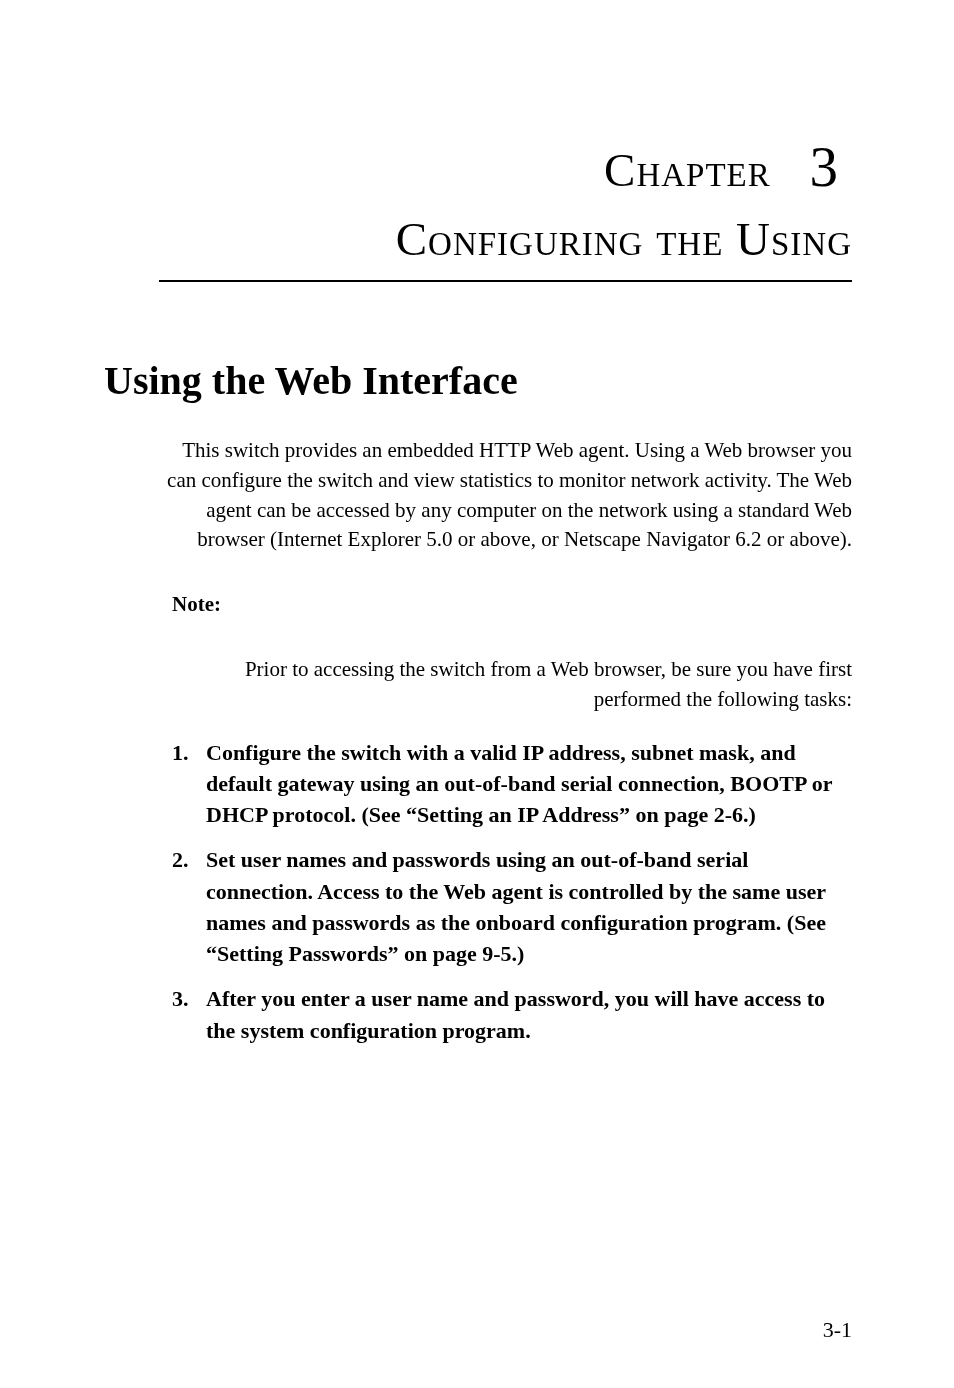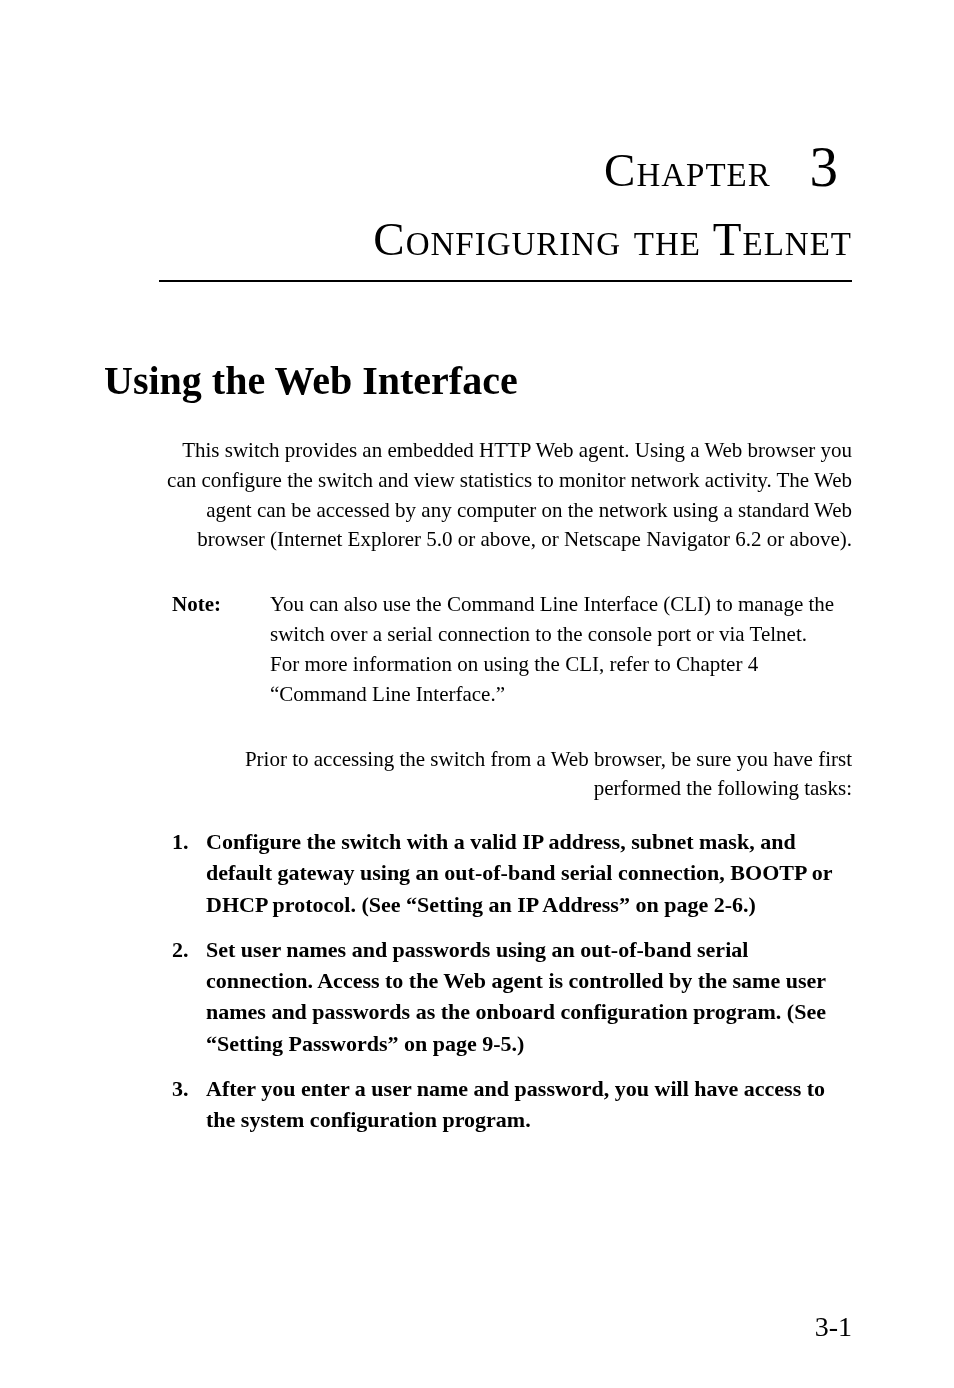--- a/index.html
+++ b/index.html
@@ -47,20 +47,21 @@
       font-size: 21px;
       line-height: 1.42;
       margin-bottom: 22px;
       text-align: right;
     }
     .note-block {
       font-size: 21px;
       line-height: 1.42;
       margin-bottom: 22px;
       display: flex;
+      gap: 20px;
     }
     .note-label {
       font-weight: bold;
       flex-shrink: 0;
       width: 72px;
     }
     .note-text {
       flex: 1;
     }
     .ol-list {
@@ -79,40 +80,39 @@
     .ol-list li::before {
       content: counter(listnum) ".";
       position: absolute;
       left: 0;
       top: 0;
     }
     .page-number {
       position: absolute;
       bottom: 58px;
       right: 115px;
-      font-size: 28px;
+      font-size: 22px;
     }
   </style>
 </head>
 <body>
 
 <h1 class="chapter-heading">
   <span>Chapter</span>
   <span class="chapter-num">3</span>
 </h1>
 
-<h1 class="chapter-title">Configuring the Telnet</h1>
+<h1 class="chapter-title">Configuring the Using</h1>
 
 <h2 class="section-heading">Using the Web Interface</h2>
 
 <p class="body-text">This switch provides an embedded HTTP Web agent. Using a Web browser you can configure the switch and view statistics to monitor network activity. The Web agent can be accessed by any computer on the network using a standard Web browser (Internet Explorer 5.0 or above, or Netscape Navigator 6.2 or above).</p>
 
 <div class="note-block">
   <span class="note-label">Note:</span>
-  <span class="note-text">You can also use the Command Line Interface (CLI) to manage the switch over a serial connection to the console port or via Telnet. For more information on using the CLI, refer to Chapter 4 “Command Line Interface.”</span>
 </div>
 
 <p class="body-text">Prior to accessing the switch from a Web browser, be sure you have first performed the following tasks:</p>
 
 <ol class="ol-list">
   <li>Configure the switch with a valid IP address, subnet mask, and default gateway using an out-of-band serial connection, BOOTP or DHCP protocol. (See “Setting an IP Address” on page 2-6.)</li>
   <li>Set user names and passwords using an out-of-band serial connection. Access to the Web agent is controlled by the same user names and passwords as the onboard configuration program. (See “Setting Passwords” on page 9-5.)</li>
   <li>After you enter a user name and password, you will have access to the system configuration program.</li>
 </ol>
 

